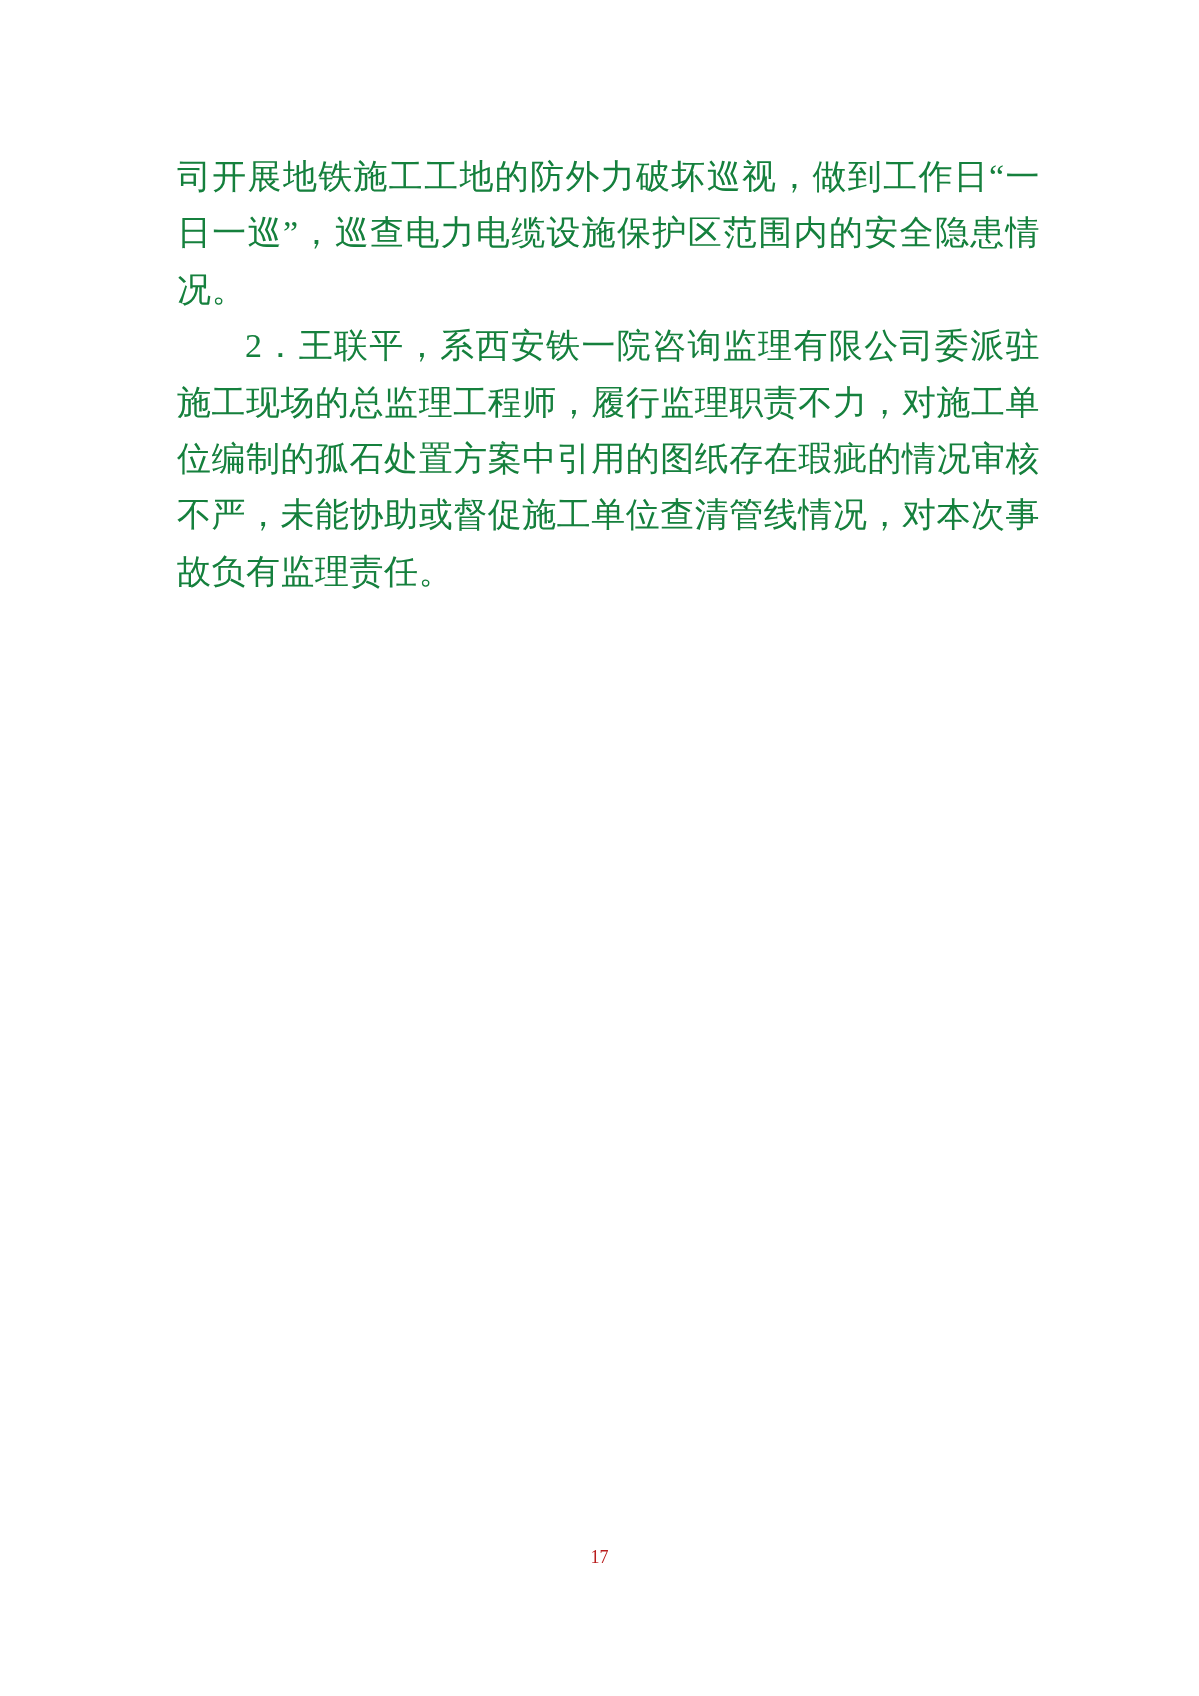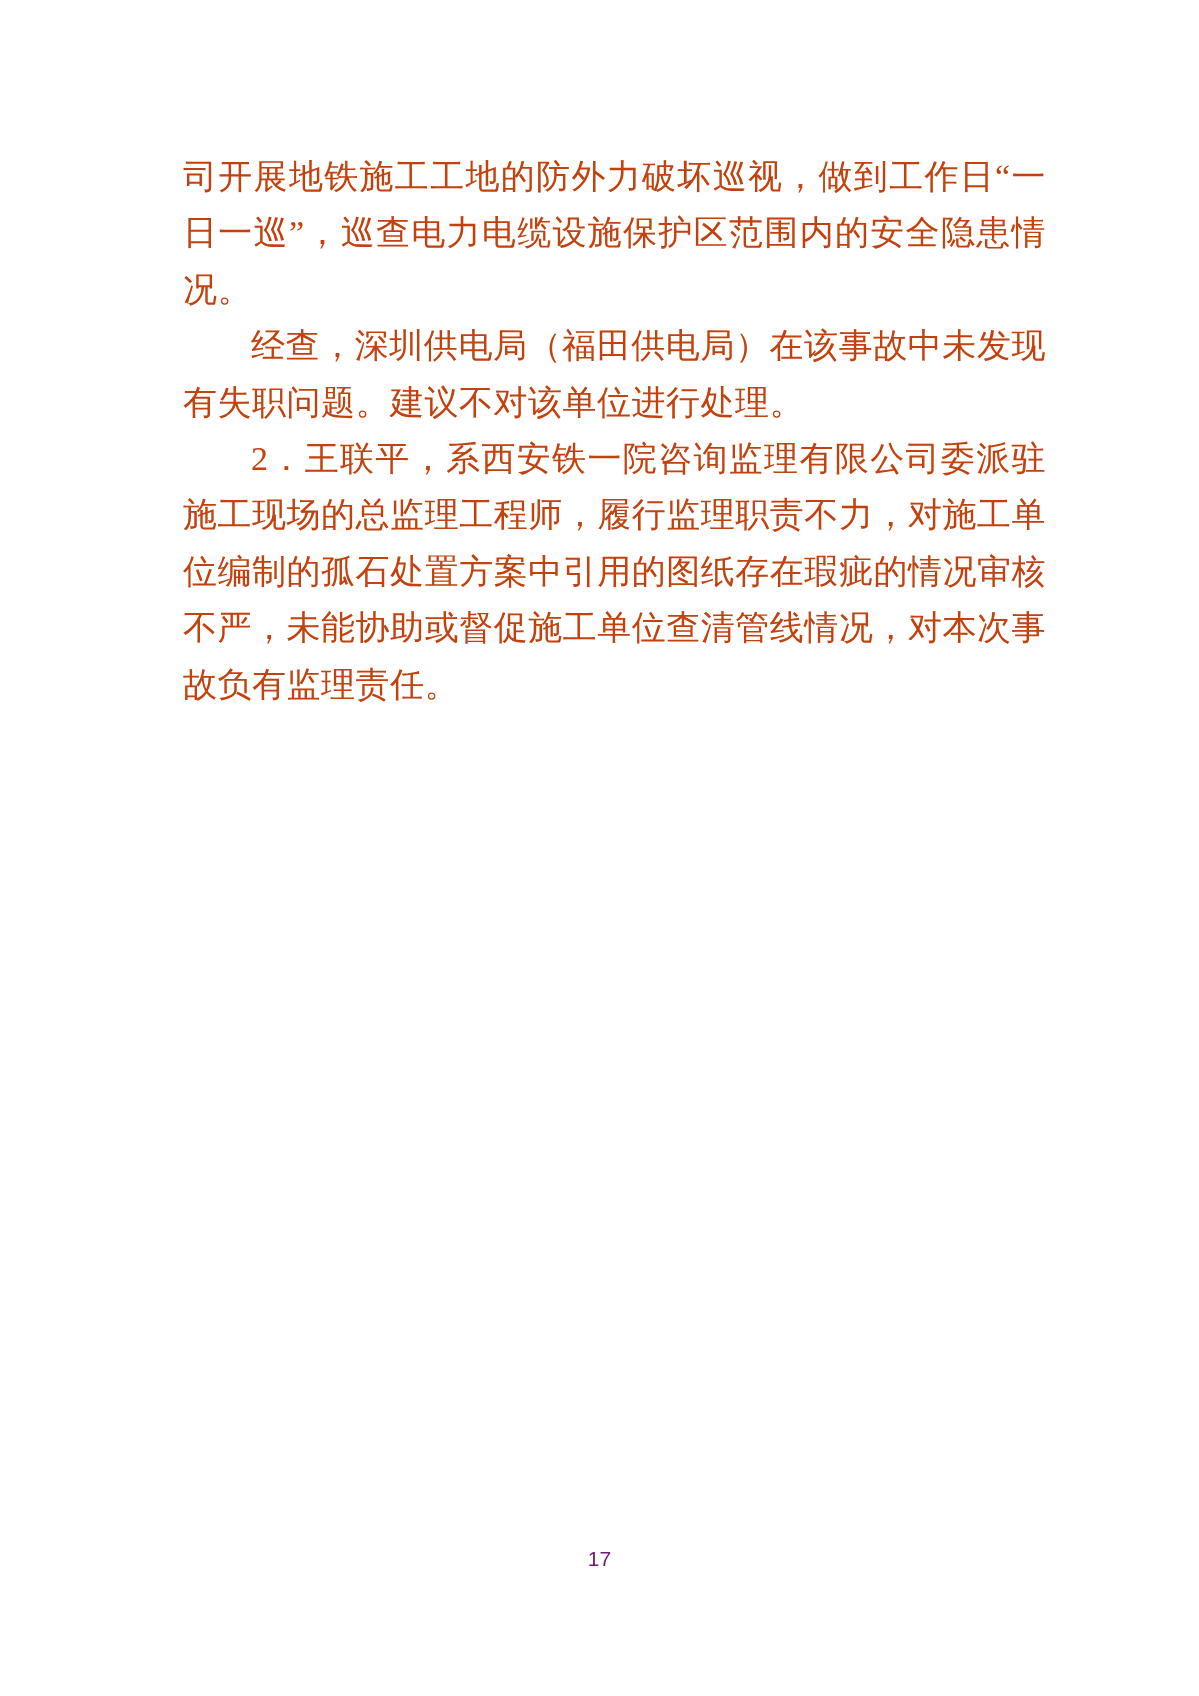--- a/index.html
+++ b/index.html
@@ -10,26 +10,26 @@
   .page {
     position: relative;
     width: 1199px;
     height: 1696px;
     background: #ffffff;
     overflow: hidden;
     font-family: "Liberation Serif", "DejaVu Serif", serif;
   }
   .body-text {
     position: absolute;
-    left: 183px;
+    left: 177px;
     top: 149px;
     width: 863px;
     font-size: 34px;
     line-height: 56.4px;
-    color: #c2410c;
+    color: #15803d;
     text-align: justify;
     text-justify: inter-character;
     text-align-last: left;
     letter-spacing: 0.5px;
   }
   .para {
     margin: 0;
     padding: 0;
     text-indent: 2em;
   }
@@ -37,30 +37,29 @@
     text-indent: 0;
   }
   .footer {
     position: absolute;
     top: 1547px;
     left: 0;
     width: 100%;
     text-align: center;
   }
   .page-number {
-    font-family: Liberation Sans, sans-serif;
-    font-size: 21px;
-    color: #701a75;
+    font-family: Liberation Serif, serif;
+    font-size: 18px;
+    color: #b91c1c;
   }
 </style>
 </head>
 <body>
 
 <div class="page">
   <div class="body-text">
     <p class="para no-indent">司开展地铁施工工地的防外力破坏巡视，做到工作日“一日一巡”，巡查电力电缆设施保护区范围内的安全隐患情况。</p>
-    <p class="para">经查，深圳供电局（福田供电局）在该事故中未发现有失职问题。建议不对该单位进行处理。</p>
     <p class="para">2．王联平，系西安铁一院咨询监理有限公司委派驻施工现场的总监理工程师，履行监理职责不力，对施工单位编制的孤石处置方案中引用的图纸存在瑕疵的情况审核不严，未能协助或督促施工单位查清管线情况，对本次事故负有监理责任。</p>
   </div>
   <div class="footer">
     <span class="page-number">17</span>
   </div>
 </div>
 
 </body></html>

